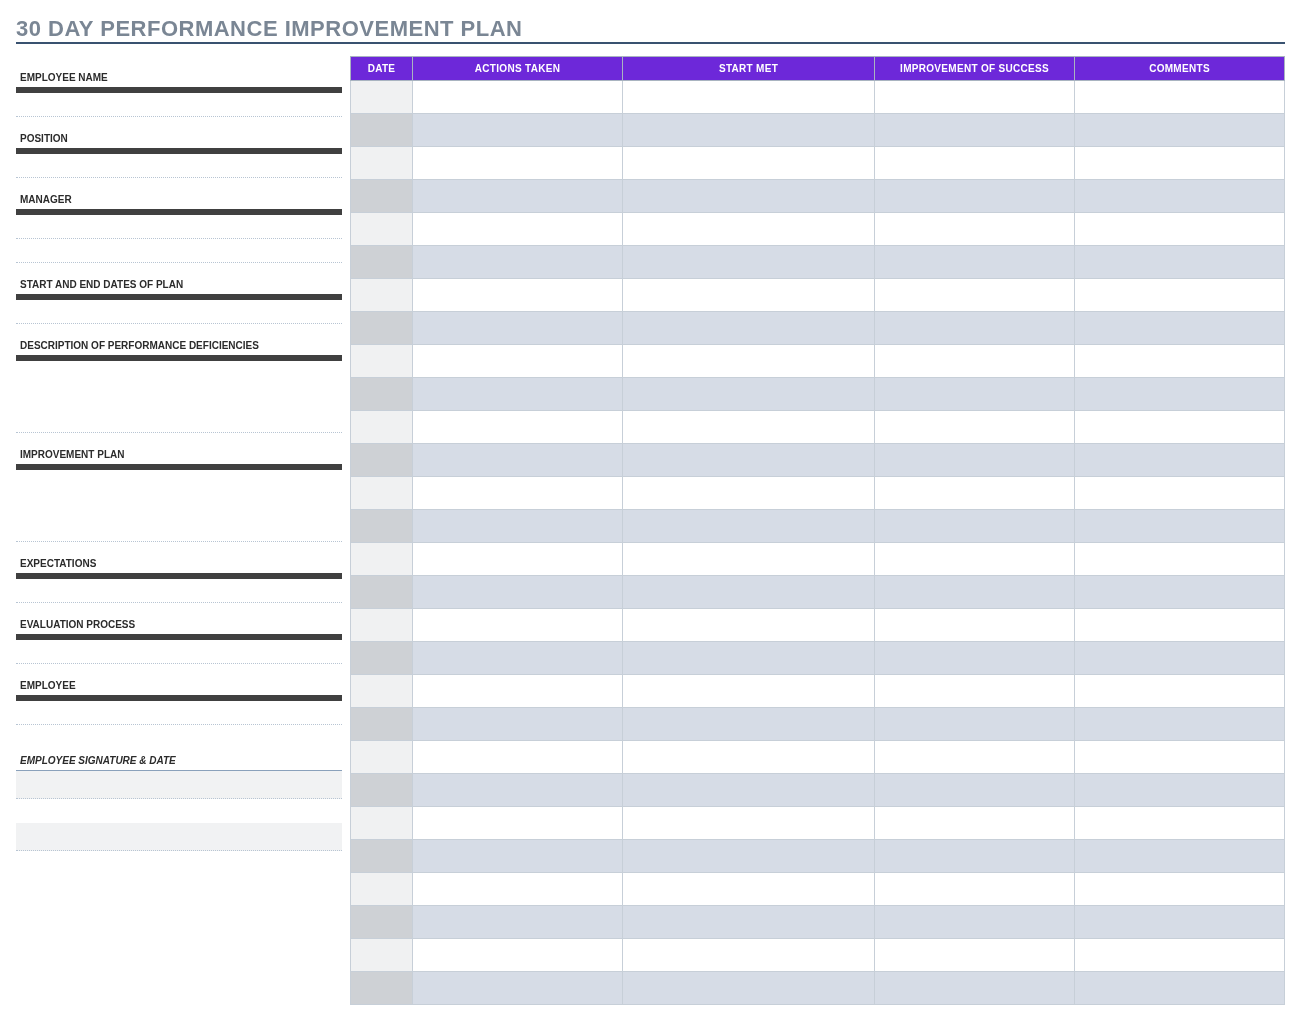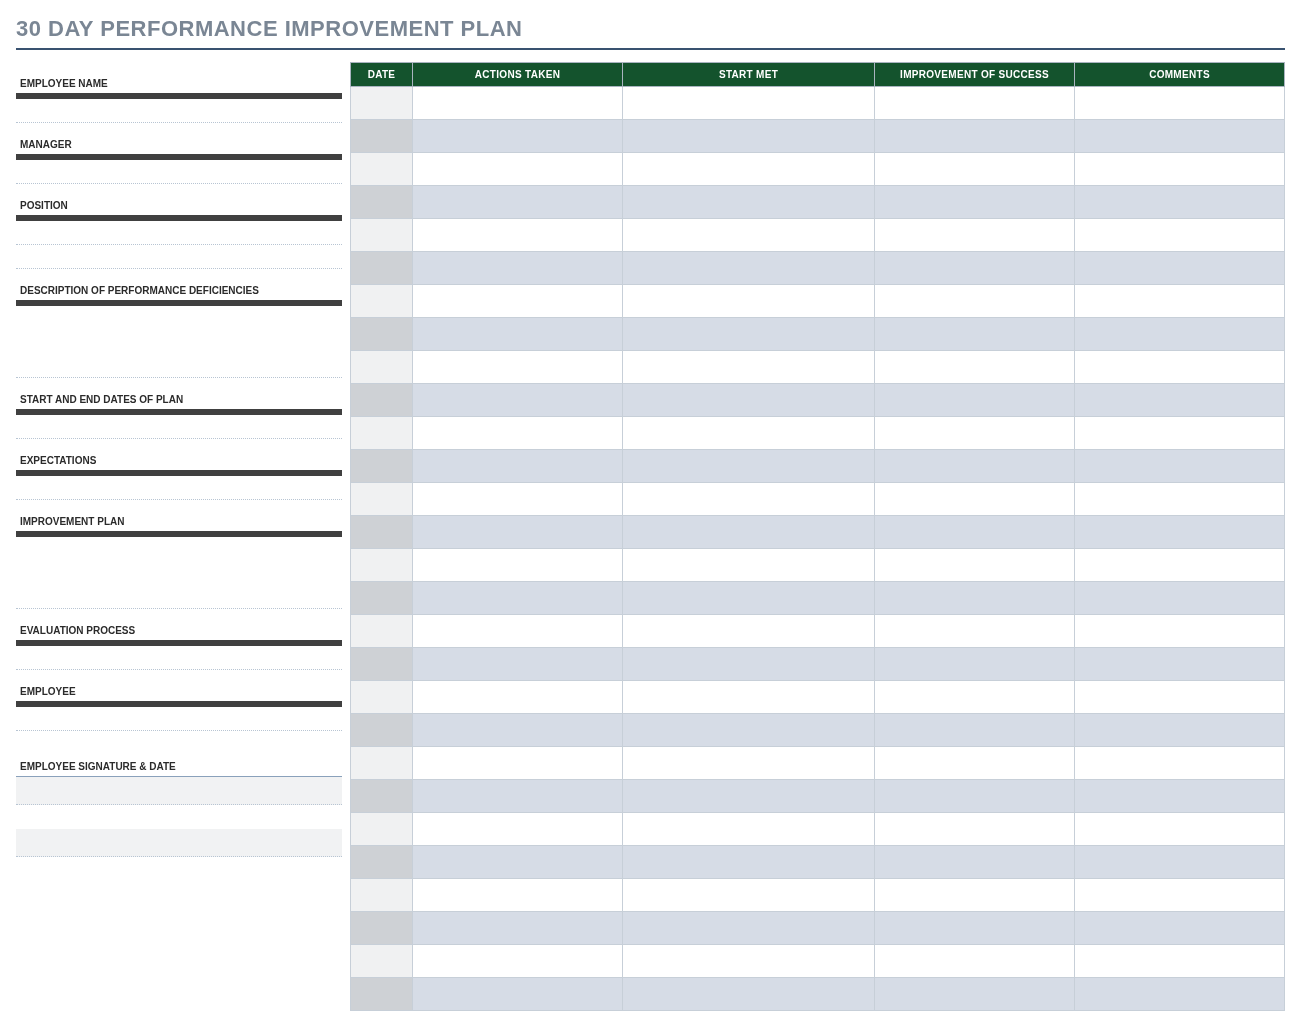--- a/index.html
+++ b/index.html
@@ -7,21 +7,20 @@
       font-family: Arial, Helvetica, sans-serif;
       background: #fff;
       padding: 16px;
       width: 1301px;
     }
     .title {
       font-size: 22px;
       font-weight: bold;
       color: #7a8694;
       letter-spacing: 0.5px;
-      padding-bottom: 6px;
       border-bottom: 2px solid #395270;
       margin-bottom: 12px;
     }
     .layout {
       display: flex;
       gap: 8px;
       align-items: flex-start;
     }
     .left-col {
       width: 326px;
@@ -44,41 +43,42 @@
     .field-input-line {
       height: 24px;
       border-bottom: 1px dotted #b8c5d3;
     }
     .field-textarea {
       height: 72px;
       border-bottom: 1px dotted #b8c5d3;
     }
     .sig-block {
       margin-top: 24px;
+      font-style: italic;
     }
     .sig-label {
       font-size: 10px;
       font-weight: bold;
       color: #2b2b2b;
       display: block;
       padding: 6px 4px 4px 4px;
       border-bottom: 1px solid #8aa1bb;
     }
     .sig-box {
       height: 28px;
       background: #f1f2f3;
       border-bottom: 1px dotted #b8c5d3;
     }
     table.main {
       border-collapse: collapse;
       width: 100%;
       table-layout: fixed;
     }
     table.main th {
-      background: #14532d;
+      background: #6d28d9;
       color: #fff;
       font-size: 10px;
       font-weight: bold;
       text-align: center;
       padding: 6px 0;
       border: 1px solid #a9b4c0;
       letter-spacing: 0.3px;
     }
     table.main td {
       border: 1px solid #c7cfd8;
@@ -104,45 +104,45 @@
 
 <div class="layout">
 
   <div class="left-col">
     <div id="fields-container">
         <div class="field">
           <span class="field-label">EMPLOYEE NAME</span>
           <div class="field-input-line"></div>
         </div>
         <div class="field">
+          <span class="field-label">POSITION</span>
+          <div class="field-input-line"></div>
+        </div>
+        <div class="field">
           <span class="field-label">MANAGER</span>
           <div class="field-input-line"></div>
         </div>
         <div class="field">
-          <span class="field-label">POSITION</span>
-          <div class="field-input-line"></div>
-        </div>
-        <div class="field">
+          <div class="field-input-line"></div>
+        </div>
+        <div class="field">
+          <span class="field-label">START AND END DATES OF PLAN</span>
           <div class="field-input-line"></div>
         </div>
         <div class="field">
           <span class="field-label">DESCRIPTION OF PERFORMANCE DEFICIENCIES</span>
           <div class="field-textarea"></div>
         </div>
         <div class="field">
-          <span class="field-label">START AND END DATES OF PLAN</span>
-          <div class="field-input-line"></div>
-        </div>
-        <div class="field">
-          <span class="field-label">EXPECTATIONS</span>
-          <div class="field-input-line"></div>
-        </div>
-        <div class="field">
           <span class="field-label">IMPROVEMENT PLAN</span>
           <div class="field-textarea"></div>
+        </div>
+        <div class="field">
+          <span class="field-label">EXPECTATIONS</span>
+          <div class="field-input-line"></div>
         </div>
         <div class="field">
           <span class="field-label">EVALUATION PROCESS</span>
           <div class="field-input-line"></div>
         </div>
         <div class="field">
           <span class="field-label">EMPLOYEE</span>
           <div class="field-input-line"></div>
         </div>
       </div>

